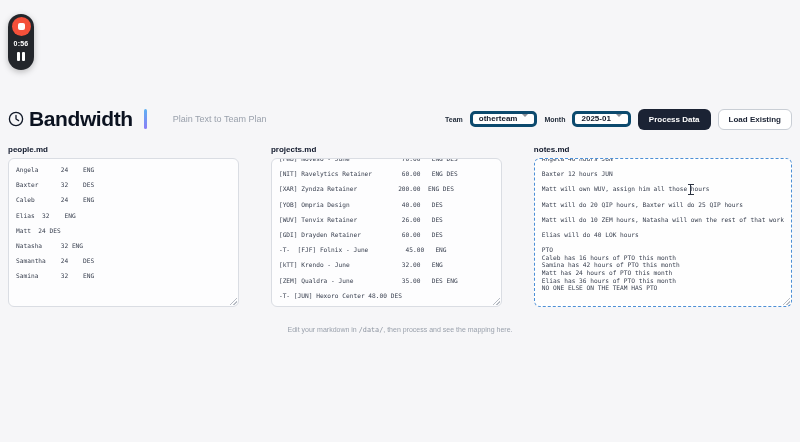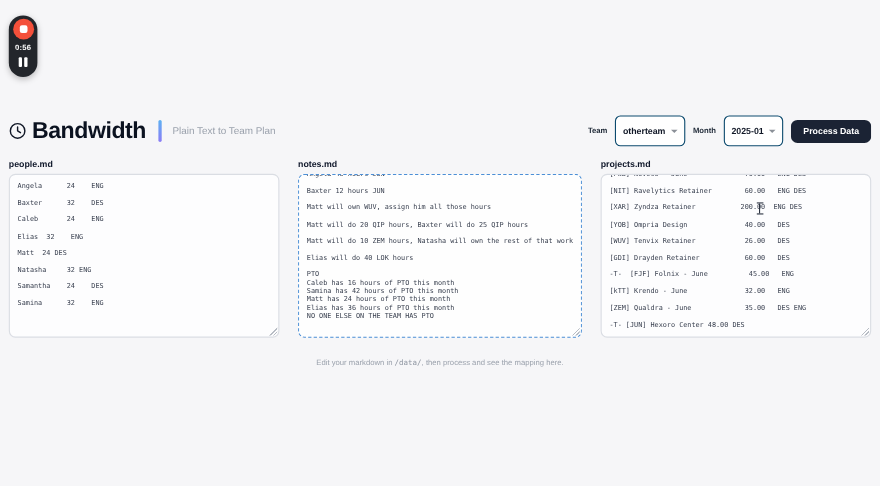--- a/index.html
+++ b/index.html
@@ -31,46 +31,46 @@
 
   
   .page { padding:106px 8px 0 8px; }
   .header { display:flex; align-items:center; height:26px; }
   .clock-icon { width:16px; height:16px; flex:0 0 auto; margin-right:5px; }
   .app-title { font-size:21px; font-weight:800; letter-spacing:-0.4px; color:#0b1220; }
   .title-divider {
     width:3px; height:20px; border-radius:2px; margin:0 10px 0 11px;
     background:linear-gradient(#5db1f2,#8b7cf6);
   }
-  .subtitle { font-size:9px; color:#9aa1ac; font-weight:500; }
+  .subtitle { font-size:9px; color:#9aa1ac; font-weight:500;margin-left:16px; }
   .controls { margin-left:auto; display:flex; align-items:center; gap:7px; }
   .ctl-label { font-size:7px; font-weight:bold; color:#1f2937; }
   .select {
-    height:28px; background:#fff; border:1px solid #0c4a6e; border-radius:5px;
-    display:flex; align-items:center; padding:0 6px; gap:5px; cursor:pointer;
+    height:16px; background:#fff; border:3px solid #0c4a6e; border-radius:5px;
+    display:flex; align-items:flex-start; padding:0 6px; gap:5px; cursor:pointer;
   }
   .select .val { font-size:8px; font-weight:bold; color:#111827; }
   .chevron {
     width:0; height:0; border-left:3px solid transparent; border-right:3px solid transparent;
     border-top:3.5px solid #8b9098;
   }
   .btn {
     height:21px; border-radius:6px; font-size:8px; font-weight:bold;
     display:flex; align-items:center; justify-content:center; padding:0 10px;
     cursor:pointer; border:1px solid transparent;
     font-family:"Liberation Sans", sans-serif;
     text-align:right;
   }
   .btn-dark { background:#1b2334; color:#ffffff; }
   .btn-light { background:#ffffff; color:#1b2334; border-color:#c9ced5; }
 
   
   .panels {
     margin-top:13px;
-    display:grid; grid-template-columns:repeat(3,1fr); gap:17px;
+    display:grid; grid-template-columns:repeat(3,1fr); gap:32px;
   }
   .panel-title { font-size:8px; font-weight:bold; color:#0f172a; margin-bottom:4px; }
   .ta {
     position:relative; height:149px; overflow:hidden;
     background:#fdfdfe; border:1px solid #dadde3; border-radius:6px;
     padding:0 7px; cursor:text;
   }
   .ta pre {
     font-family:"DejaVu Sans Mono", monospace;
     font-size:6.2px; line-height:7.6px; color:#3a4150;
@@ -128,20 +128,21 @@
       <div class="select">
         <span class="val">otherteam</span>
         <span class="chevron"></span>
       </div>
       <span class="ctl-label">Month</span>
       <div class="select">
         <span class="val">2025-01</span>
         <span class="chevron"></span>
       </div>
       <button class="btn btn-dark">Process Data</button>
+      <button class="btn btn-light">Load Existing</button>
     </div>
   </div>
 
   <div class="panels">
 
     <div>
       <div class="panel-title">people.md</div>
       <div class="ta ta-people">
         <pre>Angela      24    ENG
 
@@ -151,20 +152,46 @@
 
 Elias  32    ENG
 
 Matt  24 DES
 
 Natasha     32 ENG
 
 Samantha    24    DES
 
 Samina      32    ENG</pre>
+        <div class="resize-handle"></div>
+      </div>
+    </div>
+
+    <div>
+      <div class="panel-title">projects.md</div>
+      <div class="ta ta-scrolled">
+        <pre>[FWB] Noveso - June              70.00   ENG DES
+
+[NIT] Ravelytics Retainer        60.00   ENG DES
+
+[XAR] Zyndza Retainer           200.00  ENG DES
+
+[YOB] Ompria Design              40.00   DES
+
+[WUV] Tenvix Retainer            26.00   DES
+
+[GDI] Drayden Retainer           60.00   DES
+
+-T-  [FJF] Folnix - June          45.00   ENG
+
+[kTT] Krendo - June              32.00   ENG
+
+[ZEM] Qualdra - June             35.00   DES ENG
+
+-T- [JUN] Hexoro Center 48.00 DES</pre>
         <div class="resize-handle"></div>
       </div>
     </div>
 
     <div>
       <div class="panel-title">notes.md</div>
       <div class="ta ta-scrolled ta-focused">
         <pre>Angela 40 hours JUN
 
 Baxter 12 hours JUN
@@ -180,46 +207,20 @@
 PTO
 Caleb has 16 hours of PTO this month
 Samina has 42 hours of PTO this month
 Matt has 24 hours of PTO this month
 Elias has 36 hours of PTO this month
 NO ONE ELSE ON THE TEAM HAS PTO</pre>
         <div class="resize-handle"></div>
       </div>
     </div>
 
-    <div>
-      <div class="panel-title">projects.md</div>
-      <div class="ta ta-scrolled">
-        <pre>[FWB] Noveso - June              70.00   ENG DES
-
-[NIT] Ravelytics Retainer        60.00   ENG DES
-
-[XAR] Zyndza Retainer           200.00  ENG DES
-
-[YOB] Ompria Design              40.00   DES
-
-[WUV] Tenvix Retainer            26.00   DES
-
-[GDI] Drayden Retainer           60.00   DES
-
--T-  [FJF] Folnix - June          45.00   ENG
-
-[kTT] Krendo - June              32.00   ENG
-
-[ZEM] Qualdra - June             35.00   DES ENG
-
--T- [JUN] Hexoro Center 48.00 DES</pre>
-        <div class="resize-handle"></div>
-      </div>
-    </div>
-
   </div>
 
   <div class="footer">
     <span>Edit your markdown in </span><code>/data/</code><span>, then process and see the mapping here.</span>
   </div>
 
 </div>
 
 <div class="ibeam">
     <div class="stem"></div>

